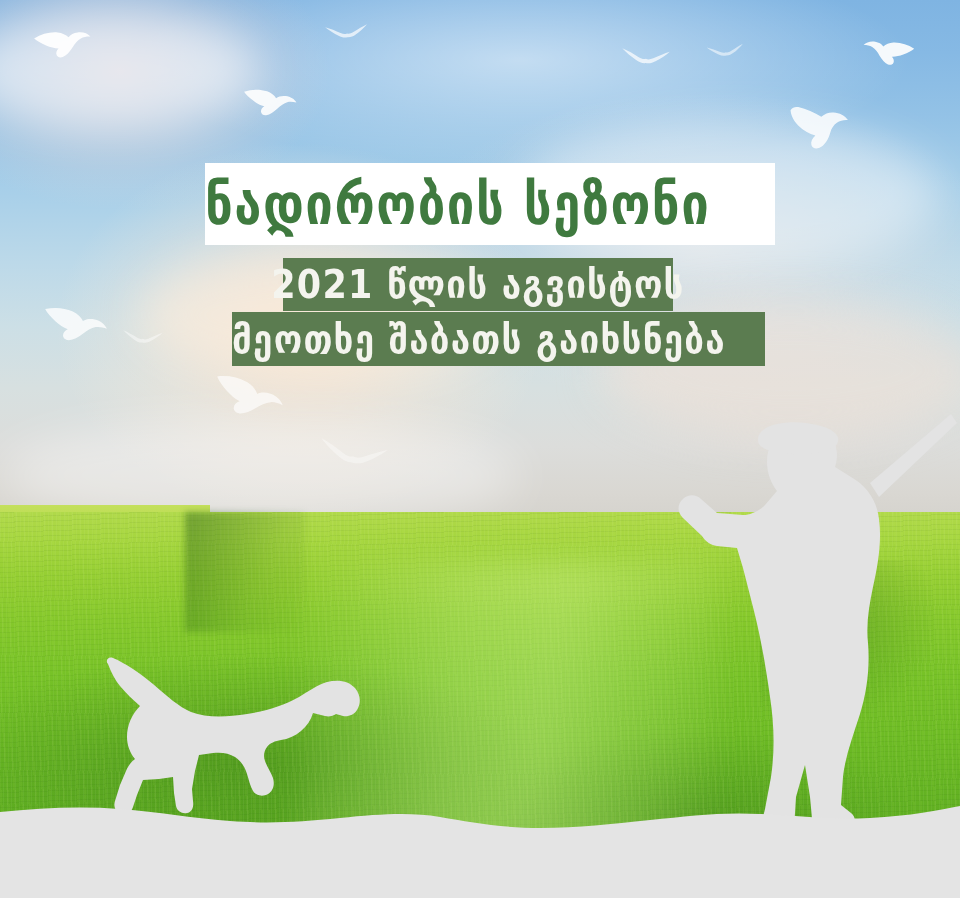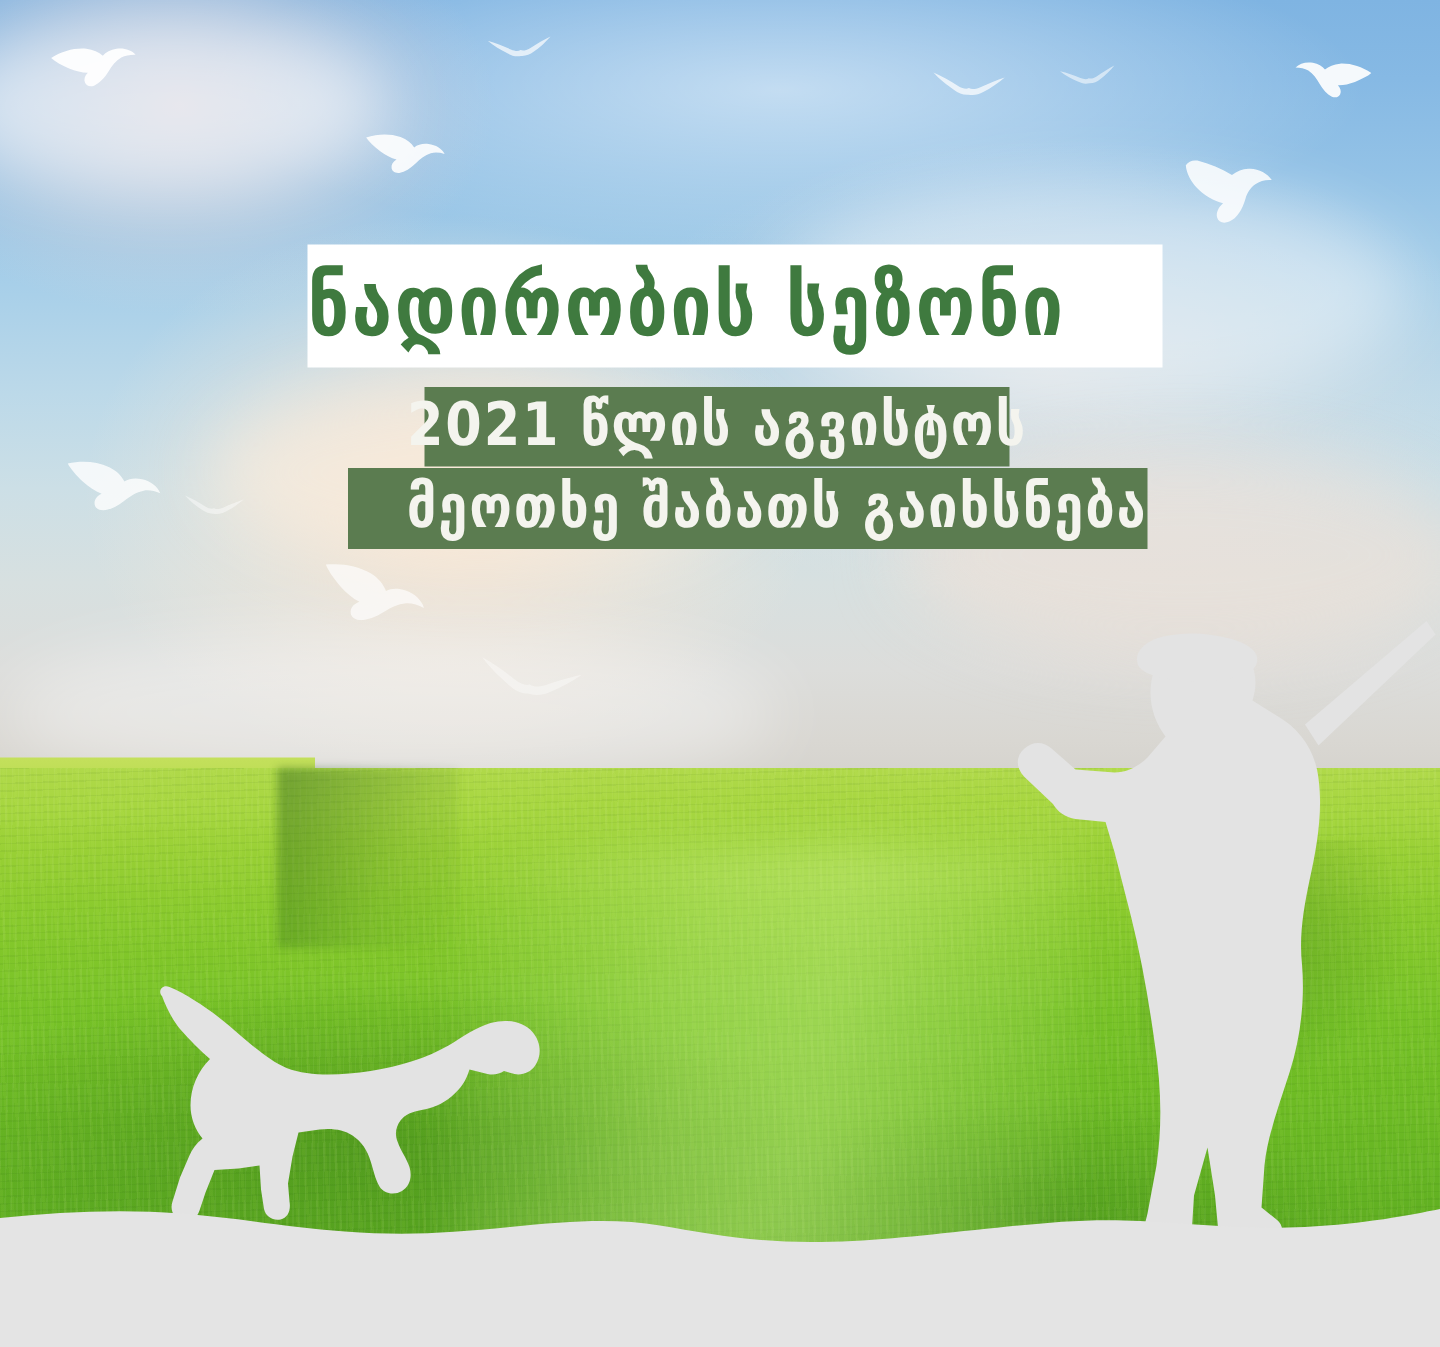--- a/index.html
+++ b/index.html
@@ -113,21 +113,21 @@
     text-rendering:geometricPrecision;
   }
   .sub1{
     position:absolute;left:283px;top:258px;width:390px;height:53px;
     background:#5b7c50;
     display:flex;align-items:center;justify-content:center;
   }
   .sub2{
     position:absolute;left:232px;top:312px;width:533px;height:54px;
     background:#5b7c50;
-    display:flex;align-items:center;justify-content:flex-end;
+    display:flex;align-items:center;justify-content:flex-start;
   }
   .sub-text{
     color:#f4f4ee;
     font-family:"DejaVu Sans","Liberation Sans",sans-serif;
     font-weight:bold;
     font-size:35px;
     letter-spacing:1.2px;
     line-height:1;
     white-space:nowrap;
     transform:scaleY(1.14);

